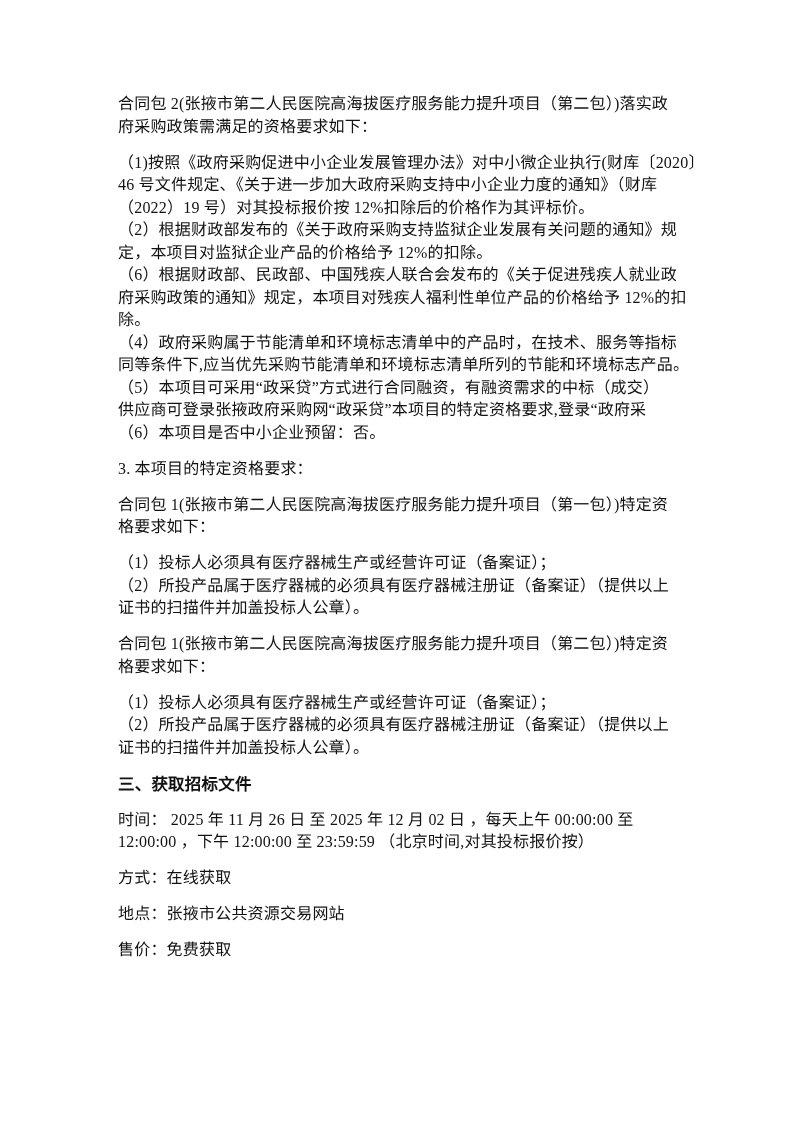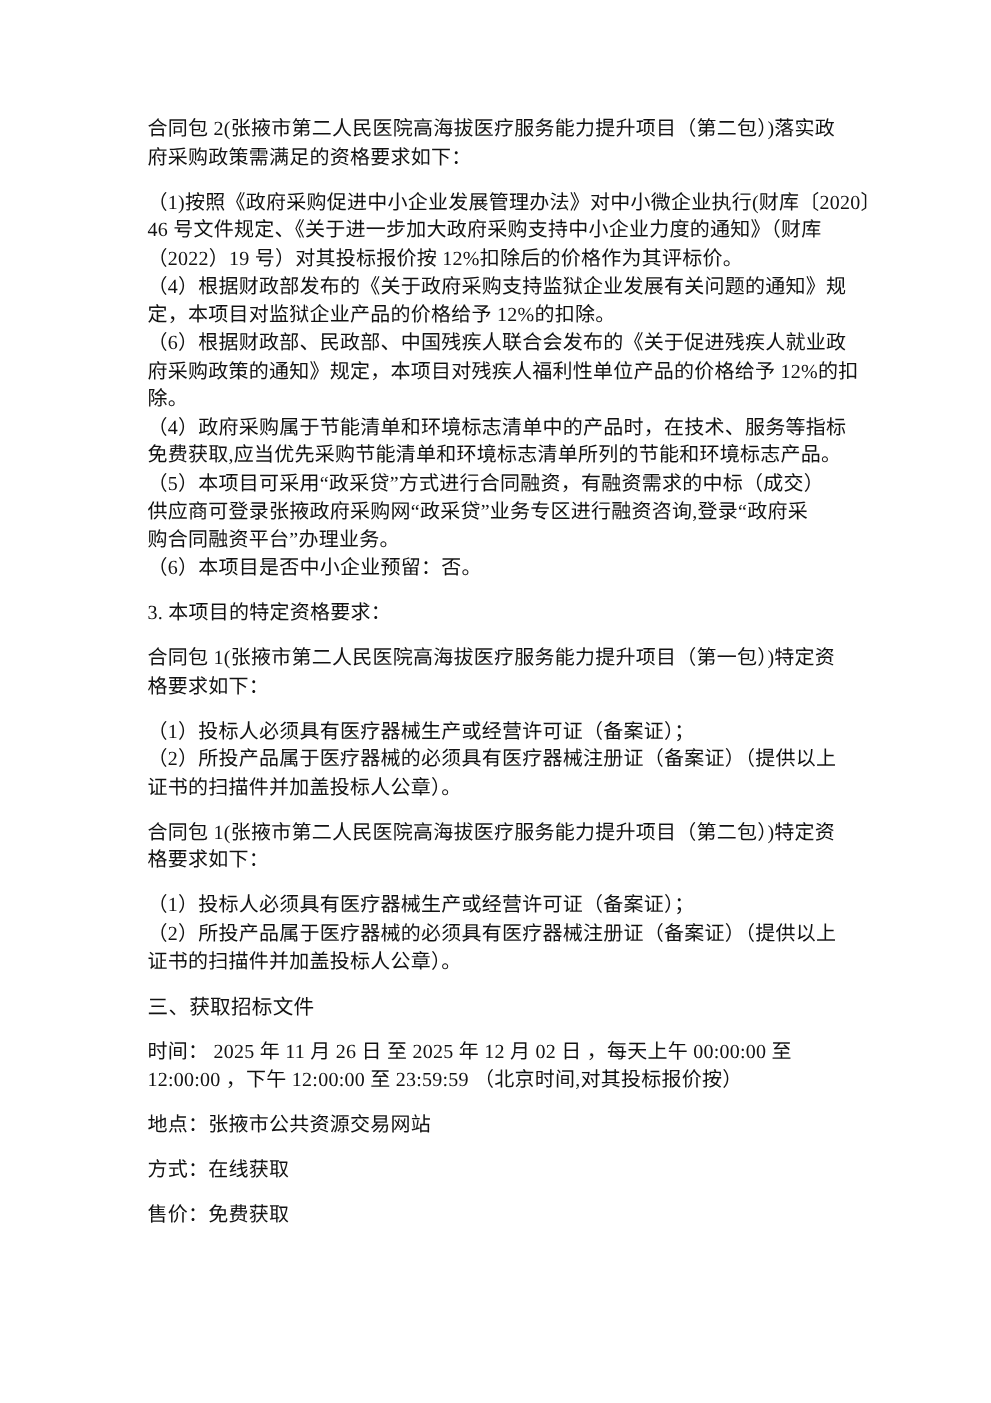--- a/index.html
+++ b/index.html
@@ -24,47 +24,46 @@
   .block {
     margin: 0 0 13.5px 0;
   }
   .block .line {
     line-height: 22.5px;
     white-space: nowrap;
     letter-spacing: 0.2px;
   }
   .block.heading .line {
     font-family: "Liberation Sans", "DejaVu Sans", sans-serif;
-    font-weight: normal;
+    font-weight: bold;
     font-size: 16.5px;
   }
 </style>
 </head>
 <body>
 
 <main class="page">
   <div class="content">
       <div class="block">
         <div class="line">合同包 2(张掖市第二人民医院高海拔医疗服务能力提升项目（第二包）)落实政</div>
         <div class="line">府采购政策需满足的资格要求如下：</div>
       </div>
       <div class="block">
         <div class="line">（1)按照《政府采购促进中小企业发展管理办法》对中小微企业执行(财库〔2020〕</div>
         <div class="line">46 号文件规定、《关于进一步加大政府采购支持中小企业力度的通知》（财库</div>
         <div class="line">（2022）19 号）对其投标报价按 12%扣除后的价格作为其评标价。</div>
-        <div class="line">（4）根据财政部发布的《关于政府采购支持监狱企业发展有关问题的通知》规</div>
+        <div class="line">（2）根据财政部发布的《关于政府采购支持监狱企业发展有关问题的通知》规</div>
         <div class="line">定，本项目对监狱企业产品的价格给予 12%的扣除。</div>
         <div class="line">（6）根据财政部、民政部、中国残疾人联合会发布的《关于促进残疾人就业政</div>
         <div class="line">府采购政策的通知》规定，本项目对残疾人福利性单位产品的价格给予 12%的扣</div>
         <div class="line">除。</div>
         <div class="line">（4）政府采购属于节能清单和环境标志清单中的产品时，在技术、服务等指标</div>
-        <div class="line">免费获取,应当优先采购节能清单和环境标志清单所列的节能和环境标志产品。</div>
+        <div class="line">同等条件下,应当优先采购节能清单和环境标志清单所列的节能和环境标志产品。</div>
         <div class="line">（5）本项目可采用“政采贷”方式进行合同融资，有融资需求的中标（成交）</div>
-        <div class="line">供应商可登录张掖政府采购网“政采贷”业务专区进行融资咨询,登录“政府采</div>
-        <div class="line">购合同融资平台”办理业务。</div>
+        <div class="line">供应商可登录张掖政府采购网“政采贷”本项目的特定资格要求,登录“政府采</div>
         <div class="line">（6）本项目是否中小企业预留：否。</div>
       </div>
       <div class="block">
         <div class="line">3. 本项目的特定资格要求：</div>
       </div>
       <div class="block">
         <div class="line">合同包 1(张掖市第二人民医院高海拔医疗服务能力提升项目（第一包）)特定资</div>
         <div class="line">格要求如下：</div>
       </div>
       <div class="block">
@@ -82,22 +81,22 @@
         <div class="line">证书的扫描件并加盖投标人公章）。</div>
       </div>
       <div class="block heading">
         <div class="line">三、获取招标文件</div>
       </div>
       <div class="block">
         <div class="line">时间： 2025 年 11 月 26 日 至 2025 年 12 月 02 日 ，每天上午 00:00:00 至</div>
         <div class="line">12:00:00 ，下午 12:00:00 至 23:59:59 （北京时间,对其投标报价按）</div>
       </div>
       <div class="block">
-        <div class="line">地点：张掖市公共资源交易网站</div>
+        <div class="line">方式：在线获取</div>
       </div>
       <div class="block">
-        <div class="line">方式：在线获取</div>
+        <div class="line">地点：张掖市公共资源交易网站</div>
       </div>
       <div class="block">
         <div class="line">售价：免费获取</div>
       </div>
     </div>
 </main>
 
 </body></html>

